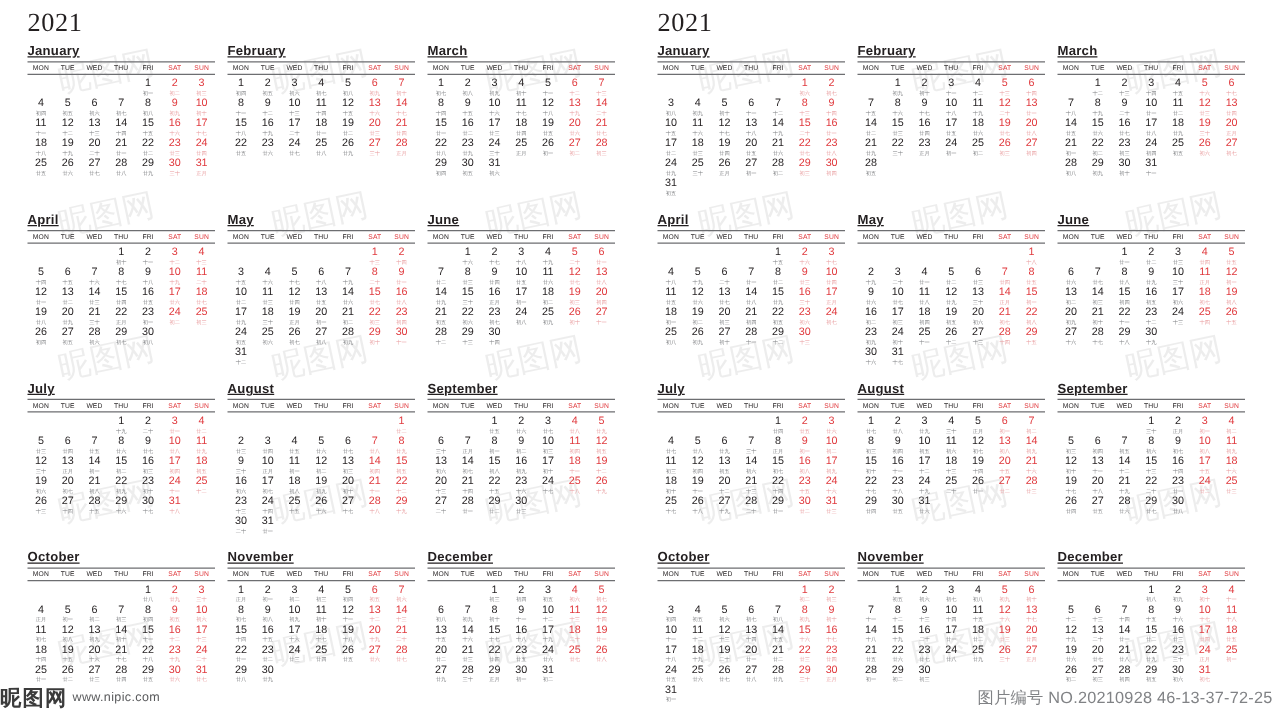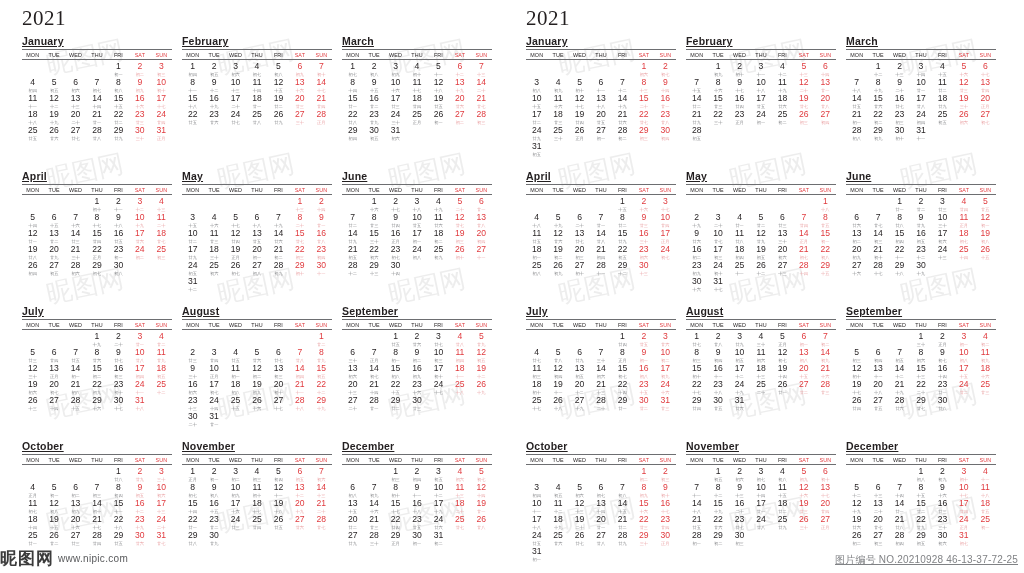--- a/index.html
+++ b/index.html
@@ -111,24 +111,23 @@
     margin-right:4px;
   }
   .wm-url{
     font-size:10px;
     color:#58595b;
     letter-spacing:0.3px;
   }
   .wm-right{
     position:absolute;
     right:6px;bottom:6px;
-    font-size:10px;
+    font-size:13px;
     color:#808285;
     letter-spacing:0.2px;
-    text-decoration:underline;
   }
   .wm-big{
     position:absolute;
     left:0;top:0;
     width:1024px;height:573px;
     pointer-events:none;
     opacity:0.10;
     font-family:"Liberation Serif", serif;
     font-size:40px;
     color:#555;

